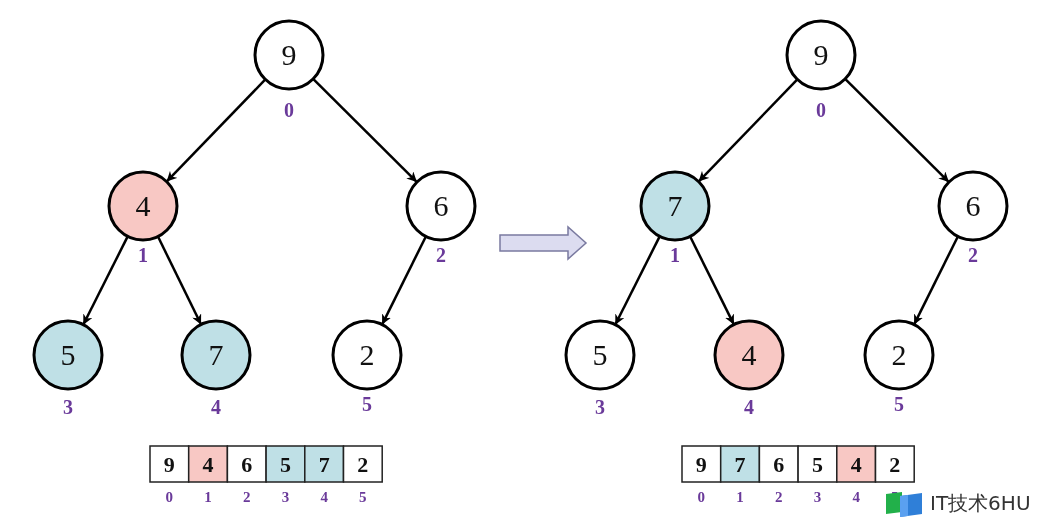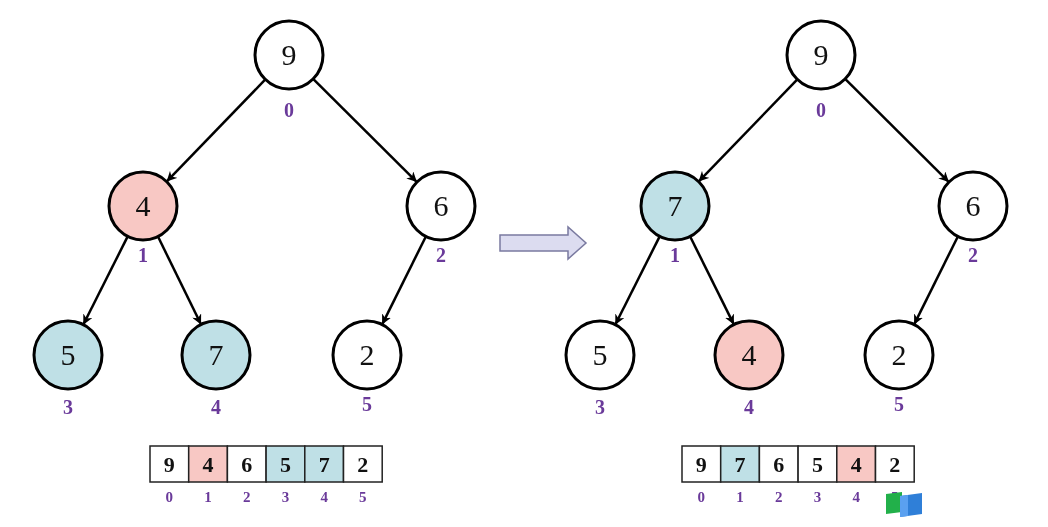--- a/index.html
+++ b/index.html
@@ -165,13 +165,14 @@
     </g>
   <polygon points="500,235 568,235 568,227 586,243 568,259 568,251 500,251" fill="#dcdcf0" stroke="#7a7aa0" stroke-width="1.5"></polygon>
 </svg>
 
 <div class="watermark">
   <svg width="40" height="30" viewBox="0 0 40 30" style="position:static">
     <path d="M2,6 L18,4 L18,24 L2,26 Z" fill="#22b04a"></path>
     <path d="M16,8 L38,5 L38,26 L16,29 Z" fill="#2f7fd8"></path>
     <path d="M16,8 L24,7 L24,28 L16,29 Z" fill="#5aa0f0"></path>
   </svg>
+  <span class="wm-text">IT技术6HU</span>
 </div>
 
 </body></html>

